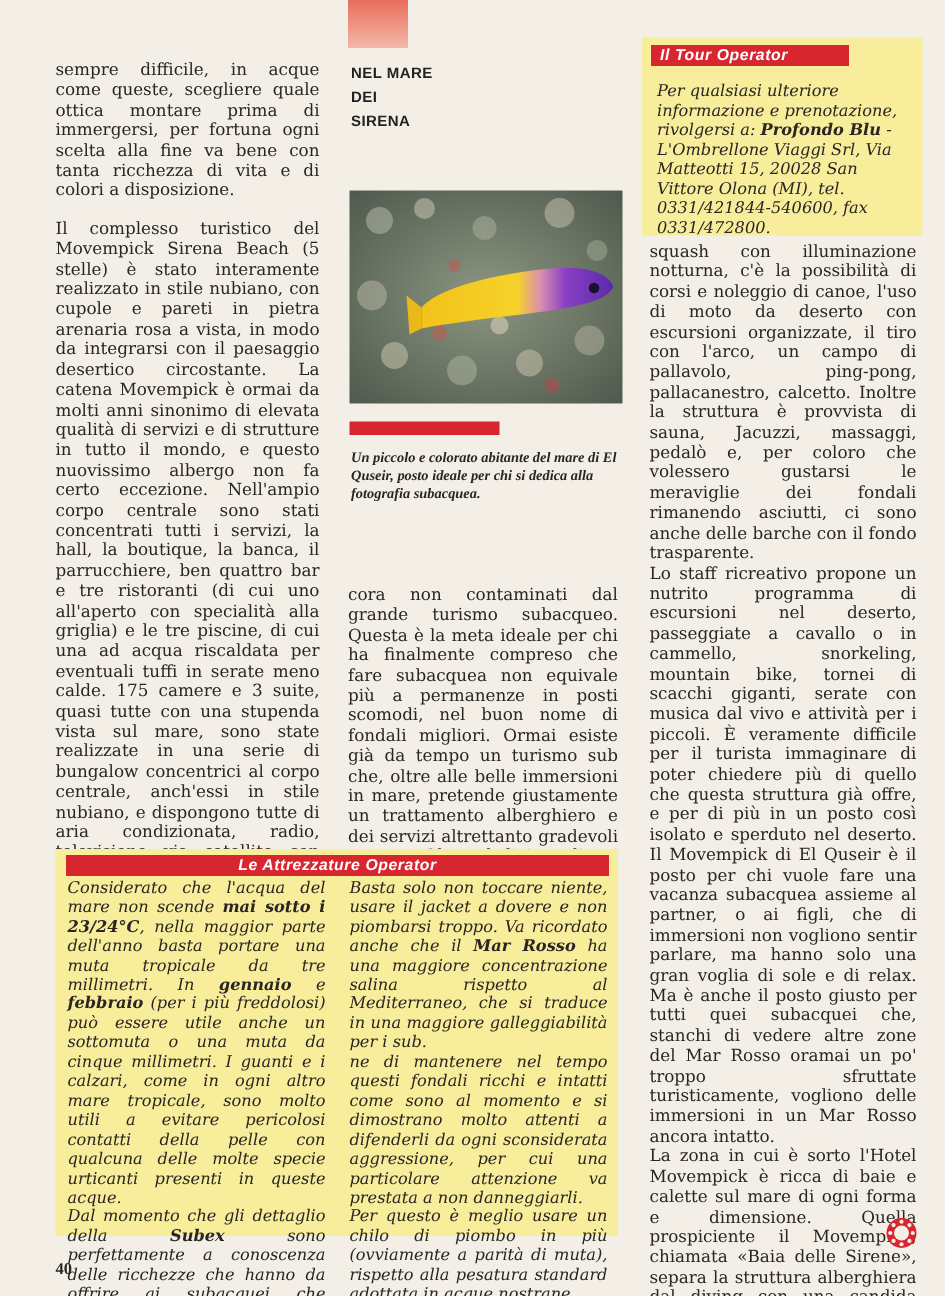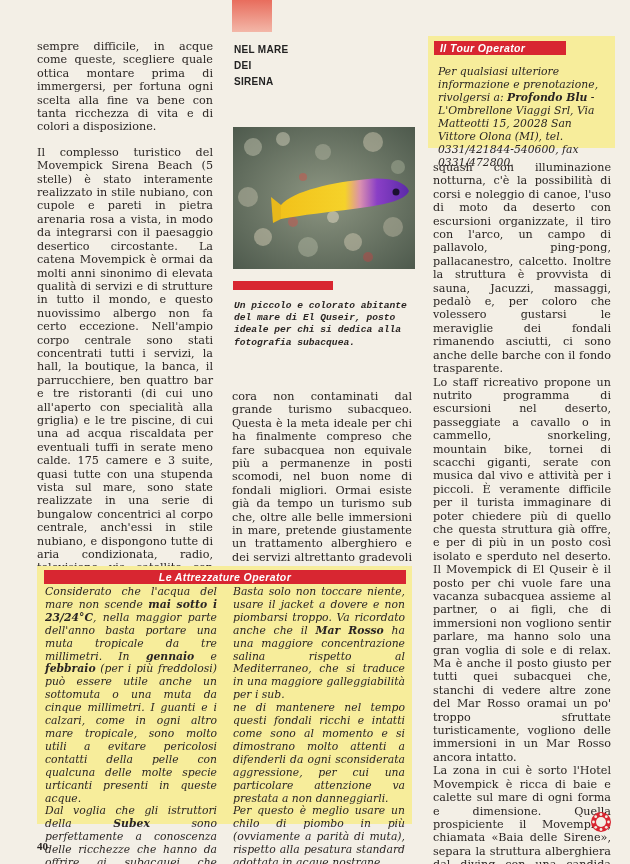--- a/index.html
+++ b/index.html
@@ -7,22 +7,22 @@
   .top-bar{position:absolute;left:232px;top:0;width:40px;height:32px;background:linear-gradient(#e86d5d,#f3b7a8);}
   .col{position:absolute;font-size:11.2px;line-height:13.4px;text-align:justify;}
   .col p{margin:0;}
   #col1{left:37px;top:40px;width:176px;}
   #col2{left:232px;top:390px;width:180px;}
   #col3{left:433px;top:161px;width:178px;}
   .section-head{color:#d12a3a;font-weight:bold;font-size:11.8px;line-height:13px;margin-top:12px;font-family:"Liberation Serif",serif;}
   .headline{position:absolute;left:234px;top:42px;font-family:"Liberation Sans",sans-serif;font-weight:bold;font-size:10px;line-height:16px;color:#222;letter-spacing:0.3px;}
   .photo{position:absolute;left:233px;top:127px;width:182px;height:142px;overflow:hidden;background:#6e7a6b;}
   .redbar{position:absolute;left:233px;top:281px;width:100px;height:9px;background:#d82631;}
-  .caption{position:absolute;left:234px;top:300px;width:186px;font-style:italic;font-weight:bold;font-size:9.6px;line-height:12.2px;font-family:Liberation Mono, monospace;}
-  .box-tour{position:absolute;left:428px;top:36px;width:187px;height:112px;background:#f7ed9b;}
+  .caption{position:absolute;left:234px;top:300px;width:186px;font-style:italic;font-weight:bold;font-size:9.6px;line-height:12.2px;font-family:Liberation Serif, serif;}
+  .box-tour{position:absolute;left:428px;top:25px;width:187px;height:132px;background:#f7ed9b;}
   .box-label{background:#d82631;color:#fff;font-family:"Liberation Sans",sans-serif;font-style:italic;font-weight:bold;font-size:10.5px;letter-spacing:0.4px;padding:1px 6px;}
   .box-tour .box-label{margin:5px 6px 0 6px;width:120px;}
   .box-tour .box-text{margin:10px 8px 0 10px;font-style:italic;font-size:10.8px;line-height:13px;}
   .box-equip{position:absolute;left:37px;top:566px;width:375px;height:258px;background:#f7ed9b;}
   .box-equip .box-label{position:absolute;left:7px;top:4px;width:350px;text-align:center;}
   .equip-col{position:absolute;top:20px;width:172px;font-style:italic;font-size:10.8px;line-height:12.9px;text-align:justify;}
   .equip-col p{margin:0;}
   #eq1{left:8px;}
   #eq2{left:196px;}
   .page-number{position:absolute;left:37px;top:840px;font-weight:bold;font-size:11px;font-family:Liberation Serif, serif;}
@@ -103,21 +103,21 @@
   <p>squash con illuminazione notturna, c'è la possibilità di corsi e noleggio di canoe, l'uso di moto da deserto con escursioni organizzate, il tiro con l'arco, un campo di pallavolo, ping-pong, pallacanestro, calcetto. Inoltre la struttura è provvista di sauna, Jacuzzi, massaggi, pedalò e, per coloro che volessero gustarsi le meraviglie dei fondali rimanendo asciutti, ci sono anche delle barche con il fondo trasparente.</p>
   <p>Lo staff ricreativo propone un nutrito programma di escursioni nel deserto, passeggiate a cavallo o in cammello, snorkeling, mountain bike, tornei di scacchi giganti, serate con musica dal vivo e attività per i piccoli. È veramente difficile per il turista immaginare di poter chiedere più di quello che questa struttura già offre, e per di più in un posto così isolato e sperduto nel deserto. Il Movempick di El Quseir è il posto per chi vuole fare una vacanza subacquea assieme al partner, o ai figli, che di immersioni non vogliono sentir parlare, ma hanno solo una gran voglia di sole e di relax. Ma è anche il posto giusto per tutti quei subacquei che, stanchi di vedere altre zone del Mar Rosso oramai un po' troppo sfruttate turisticamente, vogliono delle immersioni in un Mar Rosso ancora intatto.</p>
   <p>La zona in cui è sorto l'Hotel Movempick è ricca di baie e calette sul mare di ogni forma e dimensione. Quella prospiciente il Movempick, chiamata «Baia delle Sirene», separa la struttura alberghiera dal diving con una candida striscia di sabbia.</p>
 
 </div>
 
 <div class="box-equip">
   <div class="box-label">Le Attrezzature Operator</div>
   <div class="equip-col" id="eq1">
     <p><span>Considerato che l'acqua del mare non scende </span><b>mai sotto i 23/24°C</b><span>, nella maggior parte dell'anno basta portare una muta tropicale da tre millimetri. In </span><b>gennaio</b><span> e </span><b>febbraio</b><span> (per i più freddolosi) può essere utile anche un sottomuta o una muta da cinque millimetri. I guanti e i calzari, come in ogni altro mare tropicale, sono molto utili a evitare pericolosi contatti della pelle con qualcuna delle molte specie urticanti presenti in queste acque.</span></p>
-    <p><span>Dal voglia che gli istruttori della </span><b>Subex</b><span> sono perfettamente a conoscenza delle ricchezze che hanno da offrire ai subacquei che portano nelle acque di </span></p>
+    <p><span>Dal momento che gli dettaglio della </span><b>Subex</b><span> sono perfettamente a conoscenza delle ricchezze che hanno da offrire ai subacquei che portano nelle acque di </span></p>
   </div>
   <div class="equip-col" id="eq2">
     <p><span>Basta solo non toccare niente, usare il jacket a dovere e non piombarsi troppo. Va ricordato anche che il </span><b>Mar Rosso</b><span> ha una maggiore concentrazione salina rispetto al Mediterraneo, che si traduce in una maggiore galleggiabilità per i sub.</span></p>
     <p>ne di mantenere nel tempo questi fondali ricchi e intatti come sono al momento e si dimostrano molto attenti a difenderli da ogni sconsiderata aggressione, per cui una particolare attenzione va prestata a non danneggiarli.</p>
     <p>Per questo è meglio usare un chilo di piombo in più (ovviamente a parità di muta), rispetto alla pesatura standard adottata in acque nostrane.</p>
   </div>
 </div>
 
 <div class="page-number">40</div>
 

